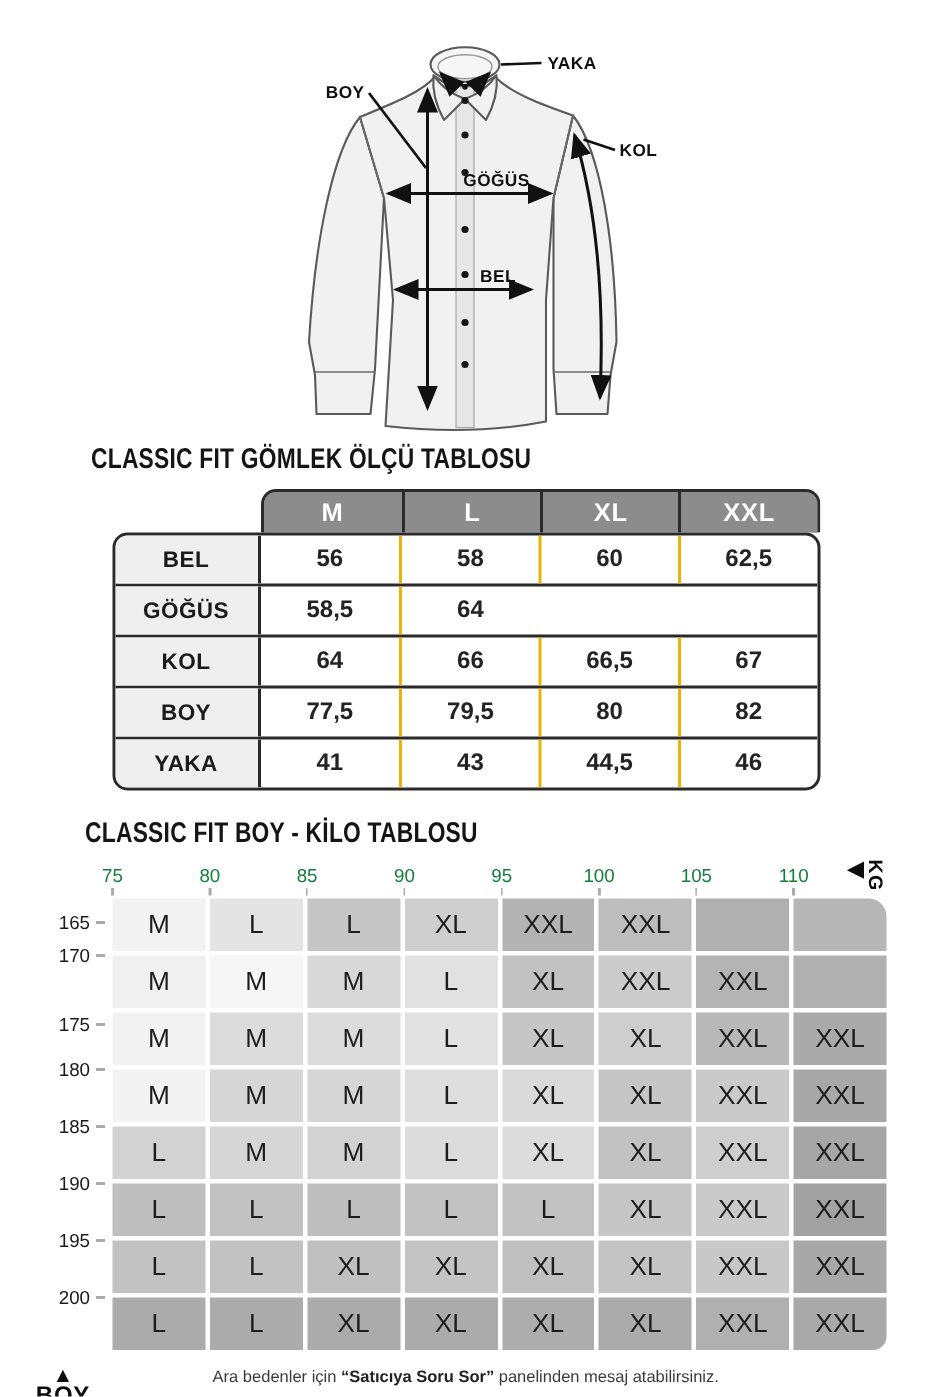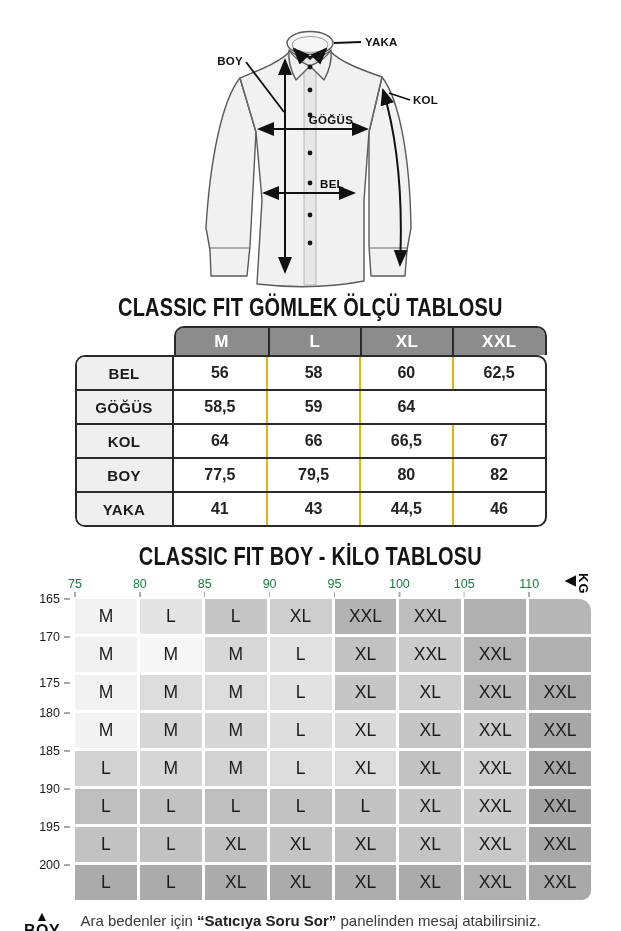--- a/index.html
+++ b/index.html
@@ -11,21 +11,21 @@
   .collar{fill:#f6f6f6;stroke:#5a5a5a;stroke-width:1.4;}
   .seam{stroke:#6a6a6a;stroke-width:1.1;fill:none;}
   .seamline{stroke:#9a9a9a;stroke-width:1;fill:none;}
   .placket{fill:#e7e7e7;stroke:#a8a8a8;stroke-width:0.8;}
   .dim{stroke:#111;stroke-width:2;fill:none;}
   .leader{stroke:#111;stroke-width:1.8;}
   .slabel{font:700 11.5px "Liberation Sans",sans-serif;fill:#101010;letter-spacing:.3px;}
   .btn{fill:#151515;}
 
   
-  .sec-title{text-align:center;font-size:25px;font-weight:700;line-height:26px;white-space:nowrap;color:#151515;}
+  .sec-title{text-align:left;font-size:19px;font-weight:700;line-height:26px;white-space:nowrap;color:#151515;padding-left:24px;}
   .sec-title > span{display:inline-block;transform:scaleX(.8);letter-spacing:.2px;}
   .t1-title{margin-top:2px;}
   .t2-title{margin-top:16px;}
 
   
   .size-table{width:472px;margin:6px auto 0;font-weight:700;}
   .t1-header{margin-left:99px;display:grid;grid-template-columns:repeat(4,1fr);height:27px;
     border:2px solid #2a2a2a;border-bottom:none;border-radius:10px 10px 0 0;overflow:hidden;background:#8c8c8c;}
   .t1-hcell{display:flex;align-items:center;justify-content:center;background:#8c8c8c;color:#fff;
     font-size:17px;letter-spacing:.5px;}
@@ -51,21 +51,21 @@
     gap:4px;font-size:12.5px;color:#1b1b1b;white-space:nowrap;}
   .h-tick i{width:6px;height:1.5px;background:#aaa;}
   .kg-axis{position:absolute;top:-26px;right:2px;display:flex;align-items:flex-start;gap:1px;color:#0d0d0d;}
   .kg-axis .tri{font-size:15px;line-height:14px;}
   .kg-vert{writing-mode:vertical-rl;font-weight:700;font-size:13px;letter-spacing:1px;line-height:12px;}
   .boy-axis{position:absolute;left:-58px;bottom:-40px;width:50px;text-align:center;color:#0d0d0d;}
   .boy-axis .tri{display:block;font-size:14px;line-height:12px;}
   .boy-txt{font-weight:700;font-size:16px;letter-spacing:.5px;}
 
   
-  .footer{margin-top:12px;text-align:center;font-size:15px;color:#3a3a3a;}
+  .footer{margin-top:12px;text-align:center;font-size:11px;color:#3a3a3a;}
   .footer b{color:#222;}
 </style>
 </head>
 <body>
 
 <div class="shirt-wrap">
 <svg viewBox="0 0 621 292" width="621" height="292">
   <defs>
     <marker id="ah" markerWidth="10" markerHeight="9" refX="7.5" refY="3.5" orient="auto-start-reverse">
       <path d="M0,0 L8.5,3.5 L0,7 Z" fill="#111"></path>
@@ -130,21 +130,20 @@
       <div class="t1-row">
         <div class="t1-label">BEL</div>
         <div class="t1-cell">56</div>
         <div class="t1-cell">58</div>
         <div class="t1-cell">60</div>
         <div class="t1-cell">62,5</div>
       </div>
       <div class="t1-row">
         <div class="t1-label">GÖĞÜS</div>
         <div class="t1-cell">58,5</div>
-        <div class="t1-cell">59</div>
         <div class="t1-cell">64</div>
       </div>
       <div class="t1-row">
         <div class="t1-label">KOL</div>
         <div class="t1-cell">64</div>
         <div class="t1-cell">66</div>
         <div class="t1-cell">66,5</div>
         <div class="t1-cell">67</div>
       </div>
       <div class="t1-row">
@@ -266,21 +265,21 @@
       <i></i>
     </div>
     <div class="kg-tick" style="left: 389.25px;">
       <span>105</span>
       <i></i>
     </div>
     <div class="kg-tick" style="left: 454.125px;">
       <span>110</span>
       <i></i>
     </div>
-    <div class="h-tick" style="top: 0px; text-align: right;">
+    <div class="h-tick" style="top: 16px; text-align: right;">
       <span>165</span>
       <i></i>
     </div>
     <div class="h-tick" style="top: 38px;">
       <span>170</span>
       <i></i>
     </div>
     <div class="h-tick" style="top: 84px;">
       <span>175</span>
       <i></i>

